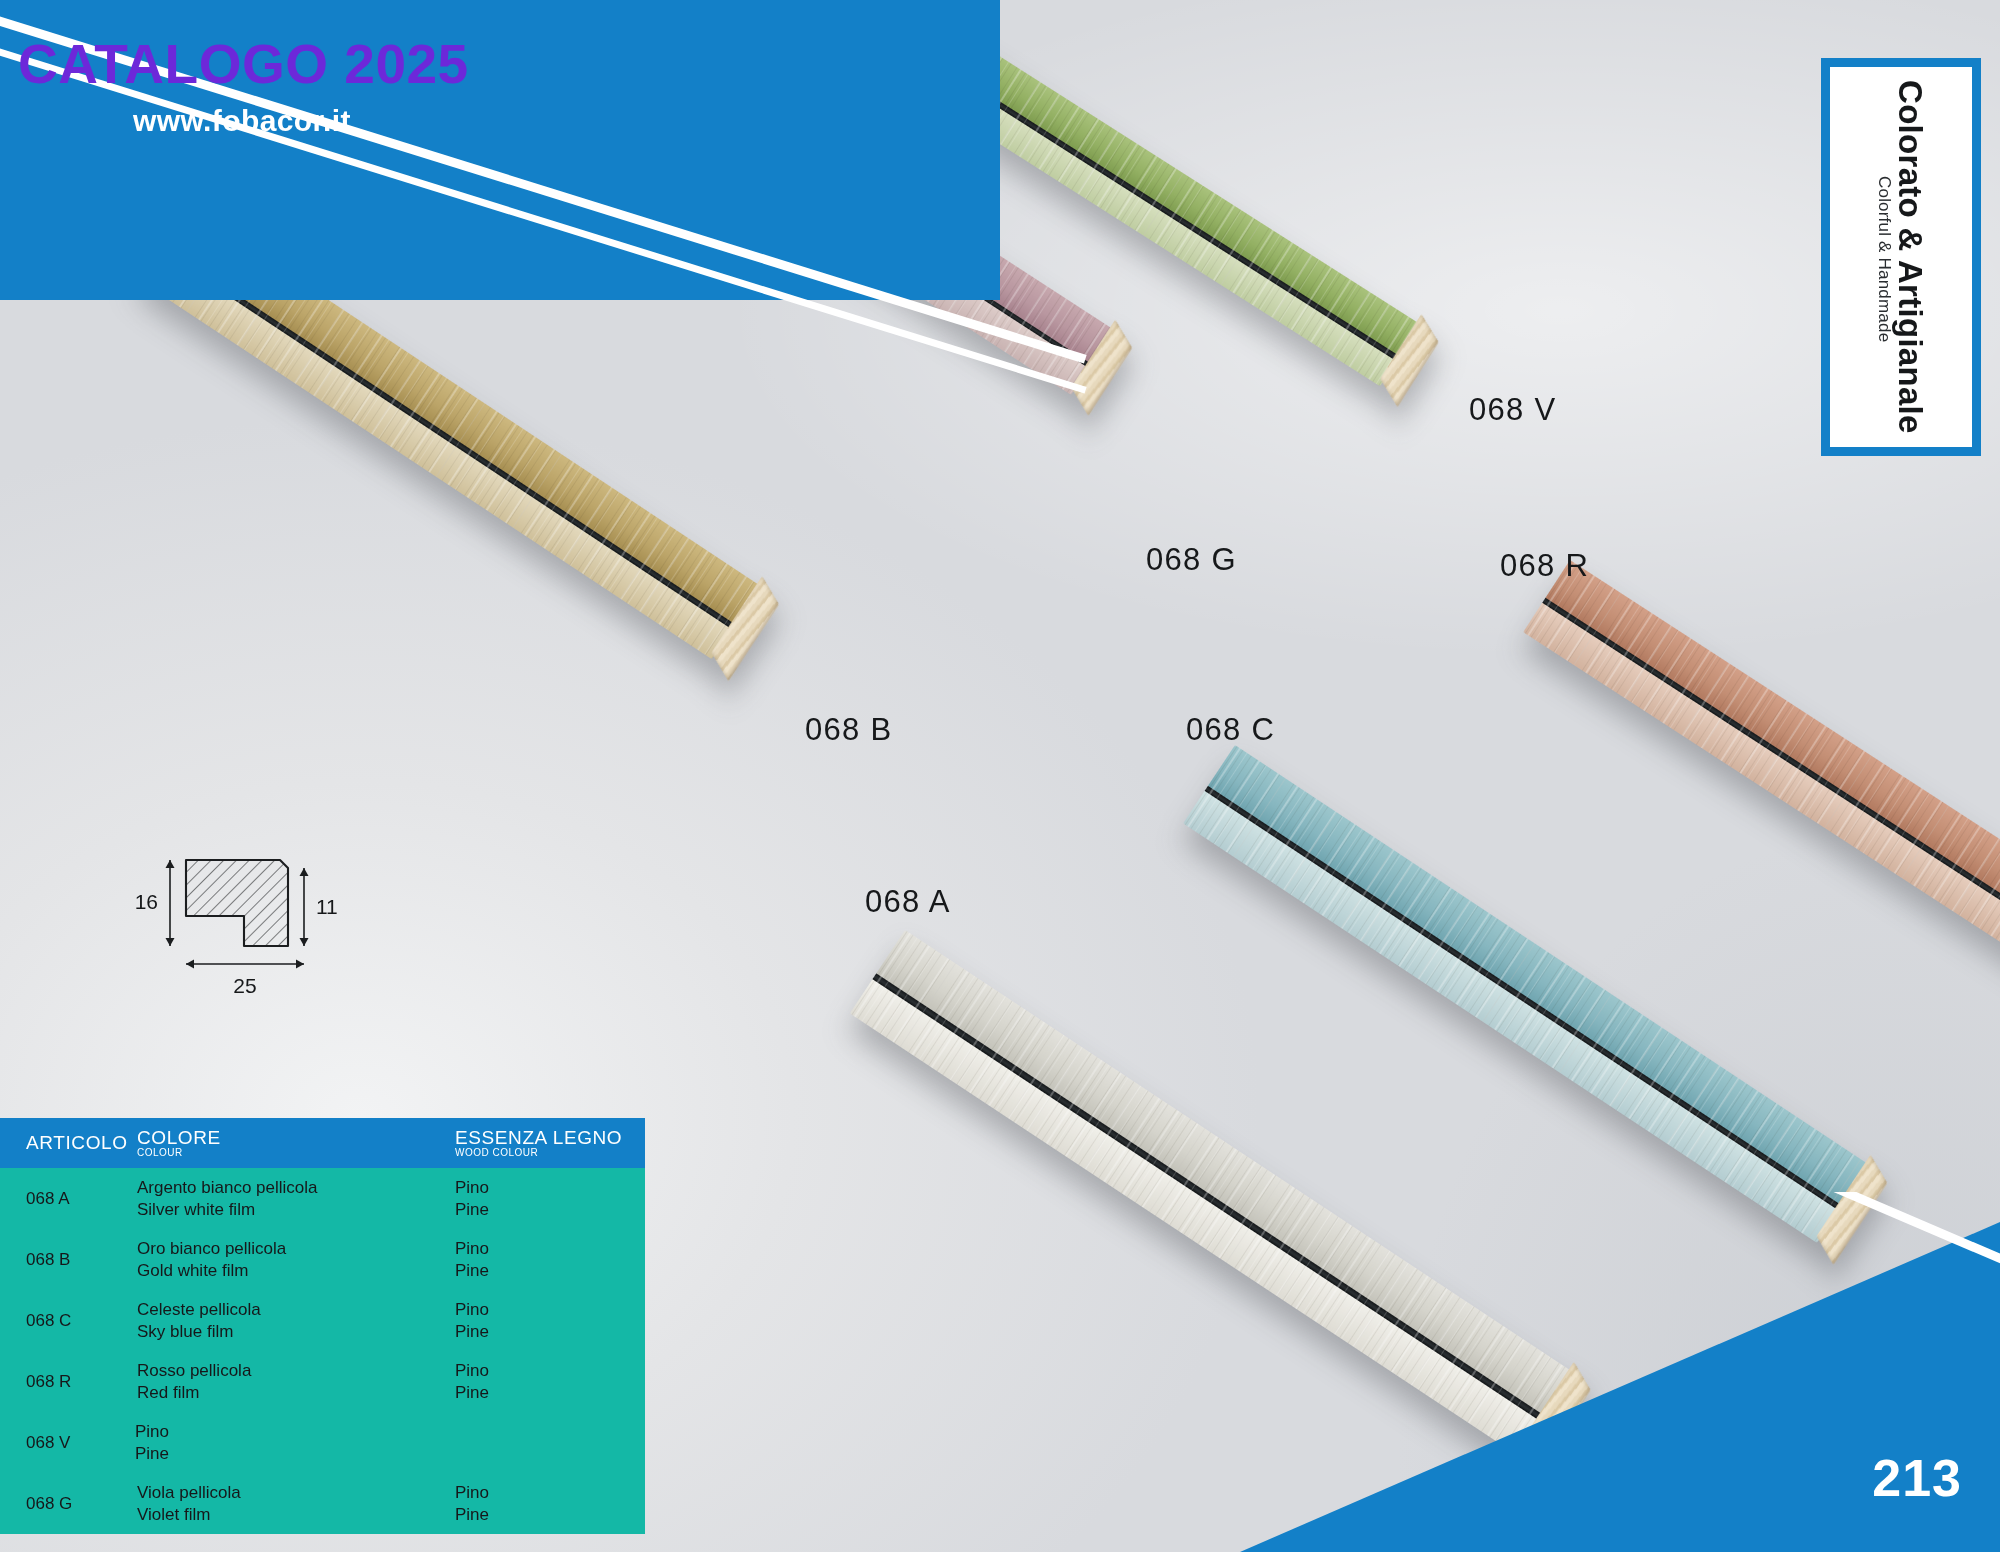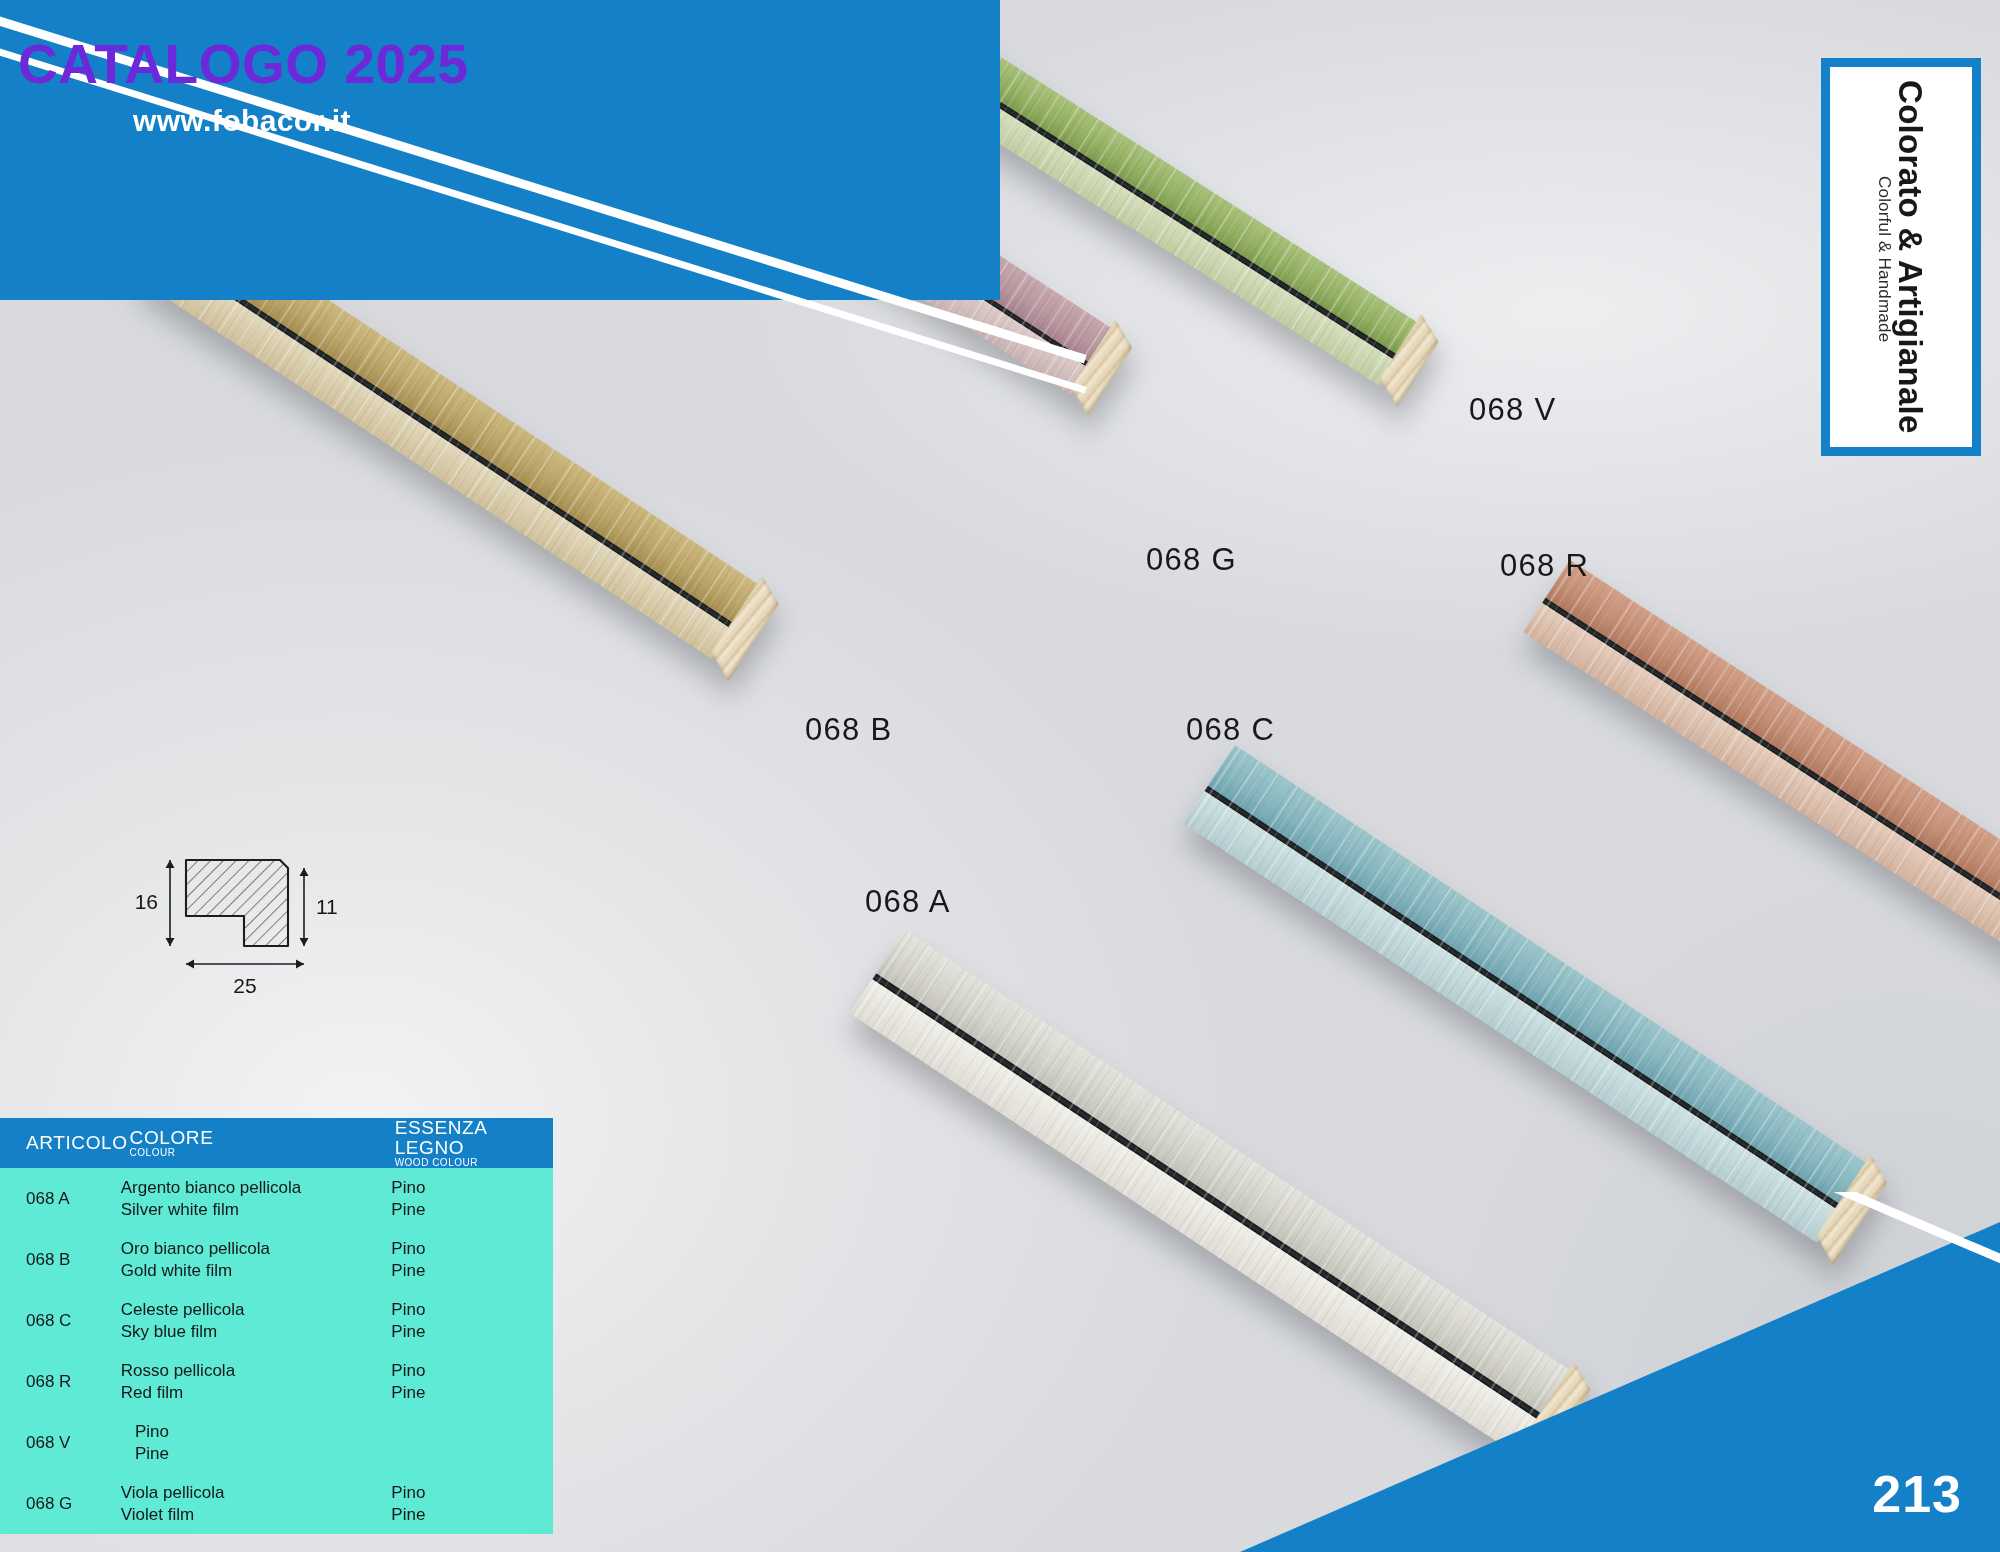--- a/index.html
+++ b/index.html
@@ -170,22 +170,22 @@
 
   
   #profile{
     position:absolute;left:118px;top:838px;
     width:290px;height:170px;
   }
 
   
   #spec-table{
     position:absolute;left:0;top:1118px;
-    width:553px;
-    background:#5eead4;
+    width:645px;
+    background:#14b8a6;
   }
   #spec-head{
     display:flex;
     background:#1380c8;color:#fff;
     height:50px;align-items:center;
   }
   .hc{ padding-left:0; }
   .hc1{ width:135px; padding-left:26px;}
   .hc2{ width:320px; padding-left:2px;}
   .hc3{ width:190px; }
@@ -206,21 +206,21 @@
   }
   #corner-stripe{
     position:absolute;right:0;bottom:0;
     width:790px;height:360px;pointer-events:none;overflow:hidden;
   }
   #corner-stripe i{
     position:absolute;display:block;background:#fff;height:9px;width:1000px;
     right:-50px;bottom:268px;transform-origin:100% 0;transform:rotate(23.2deg);
   }
   #page-no{
-    position:absolute;right:38px;bottom:28px;
+    position:absolute;right:38px;bottom:44px;
     font-size:52px;font-weight:bold;color:#fff;letter-spacing:1px;
   }
 </style>
 </head>
 <body>
 
 <div id="photo-bg"></div>
 
 <div class="stick c-green" style="left:880px;top:-20px;width:640px;height:74px;transform:rotate(32.5deg);">
   <div class="face">

